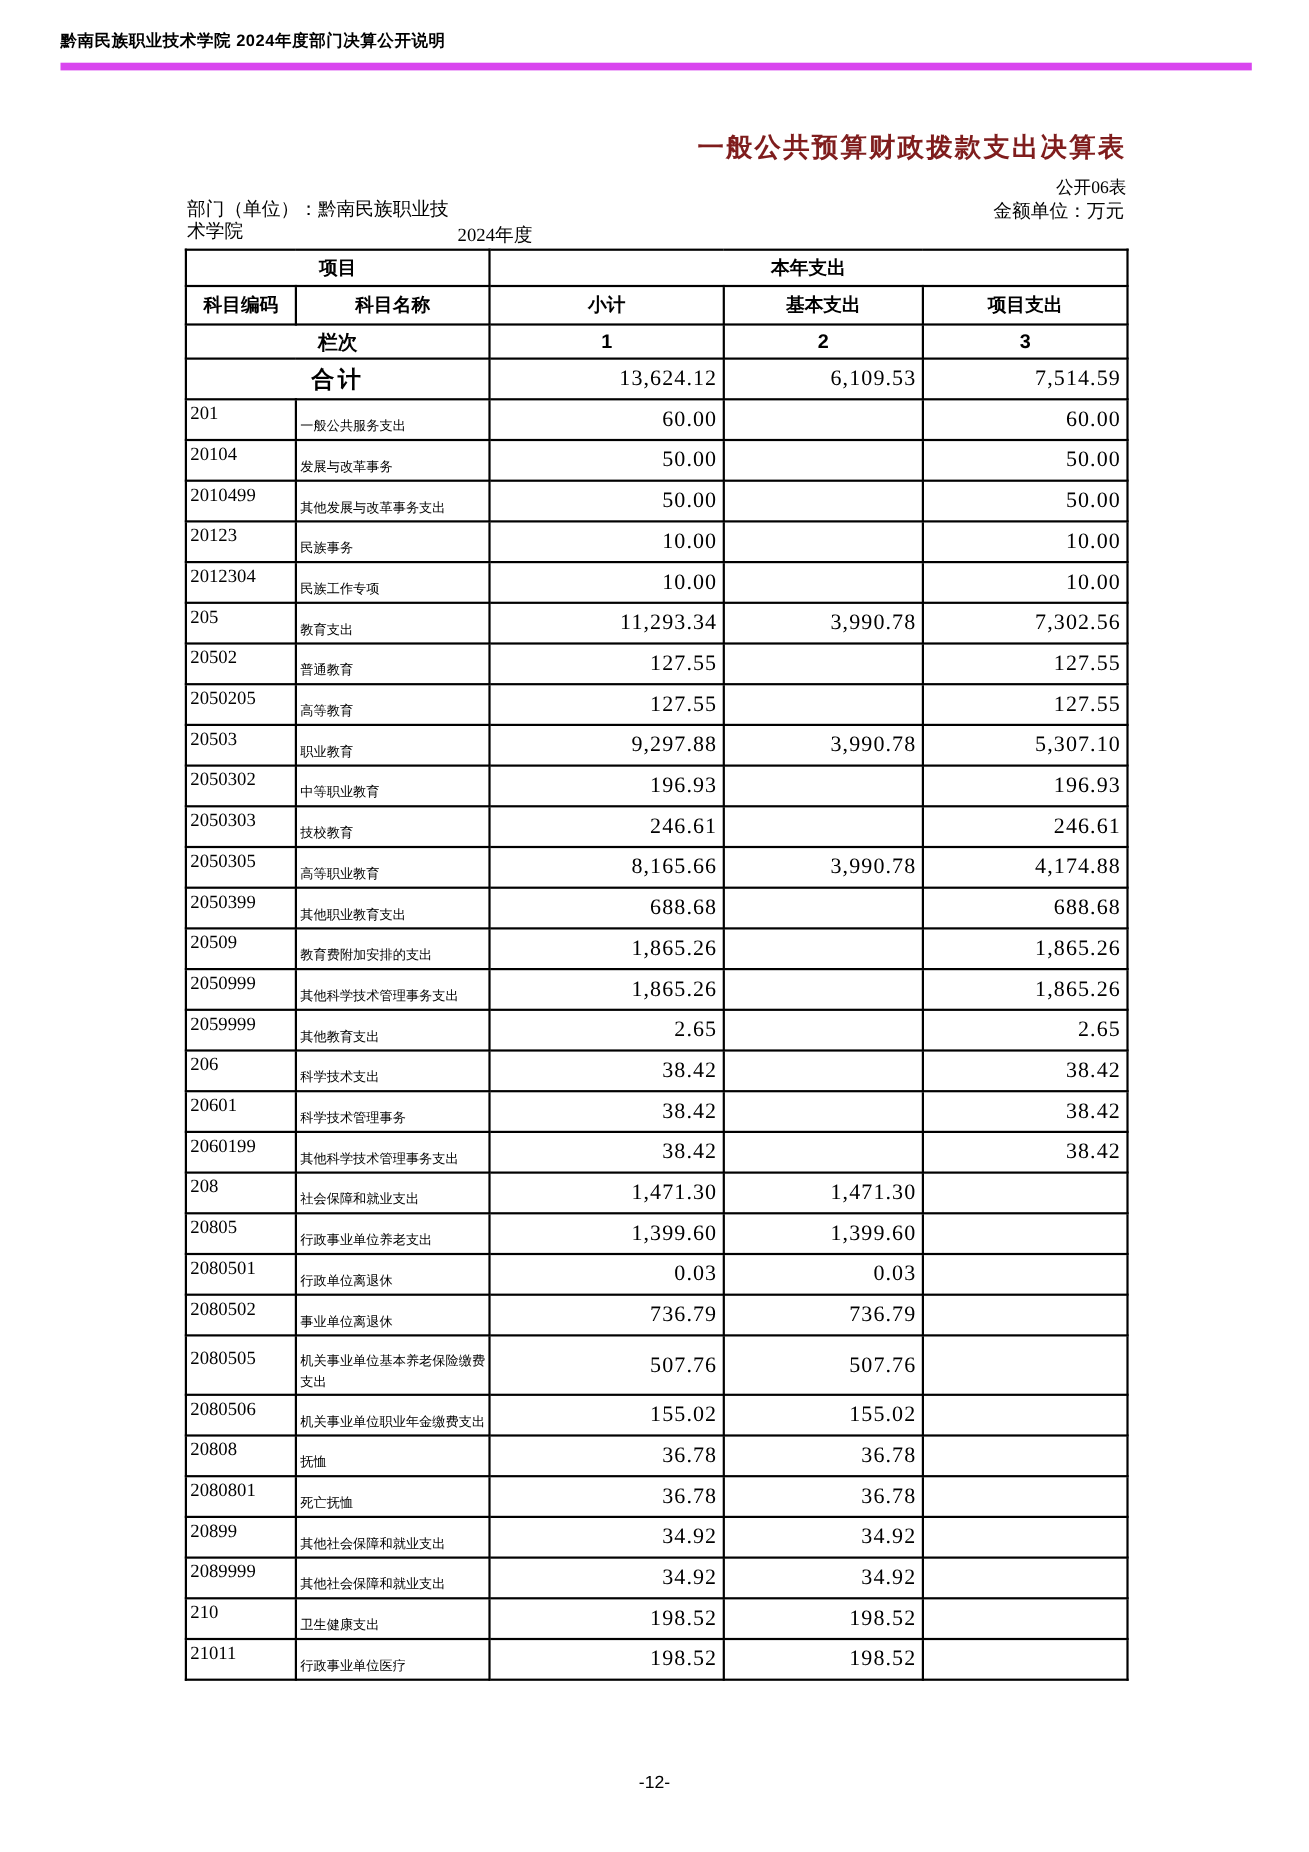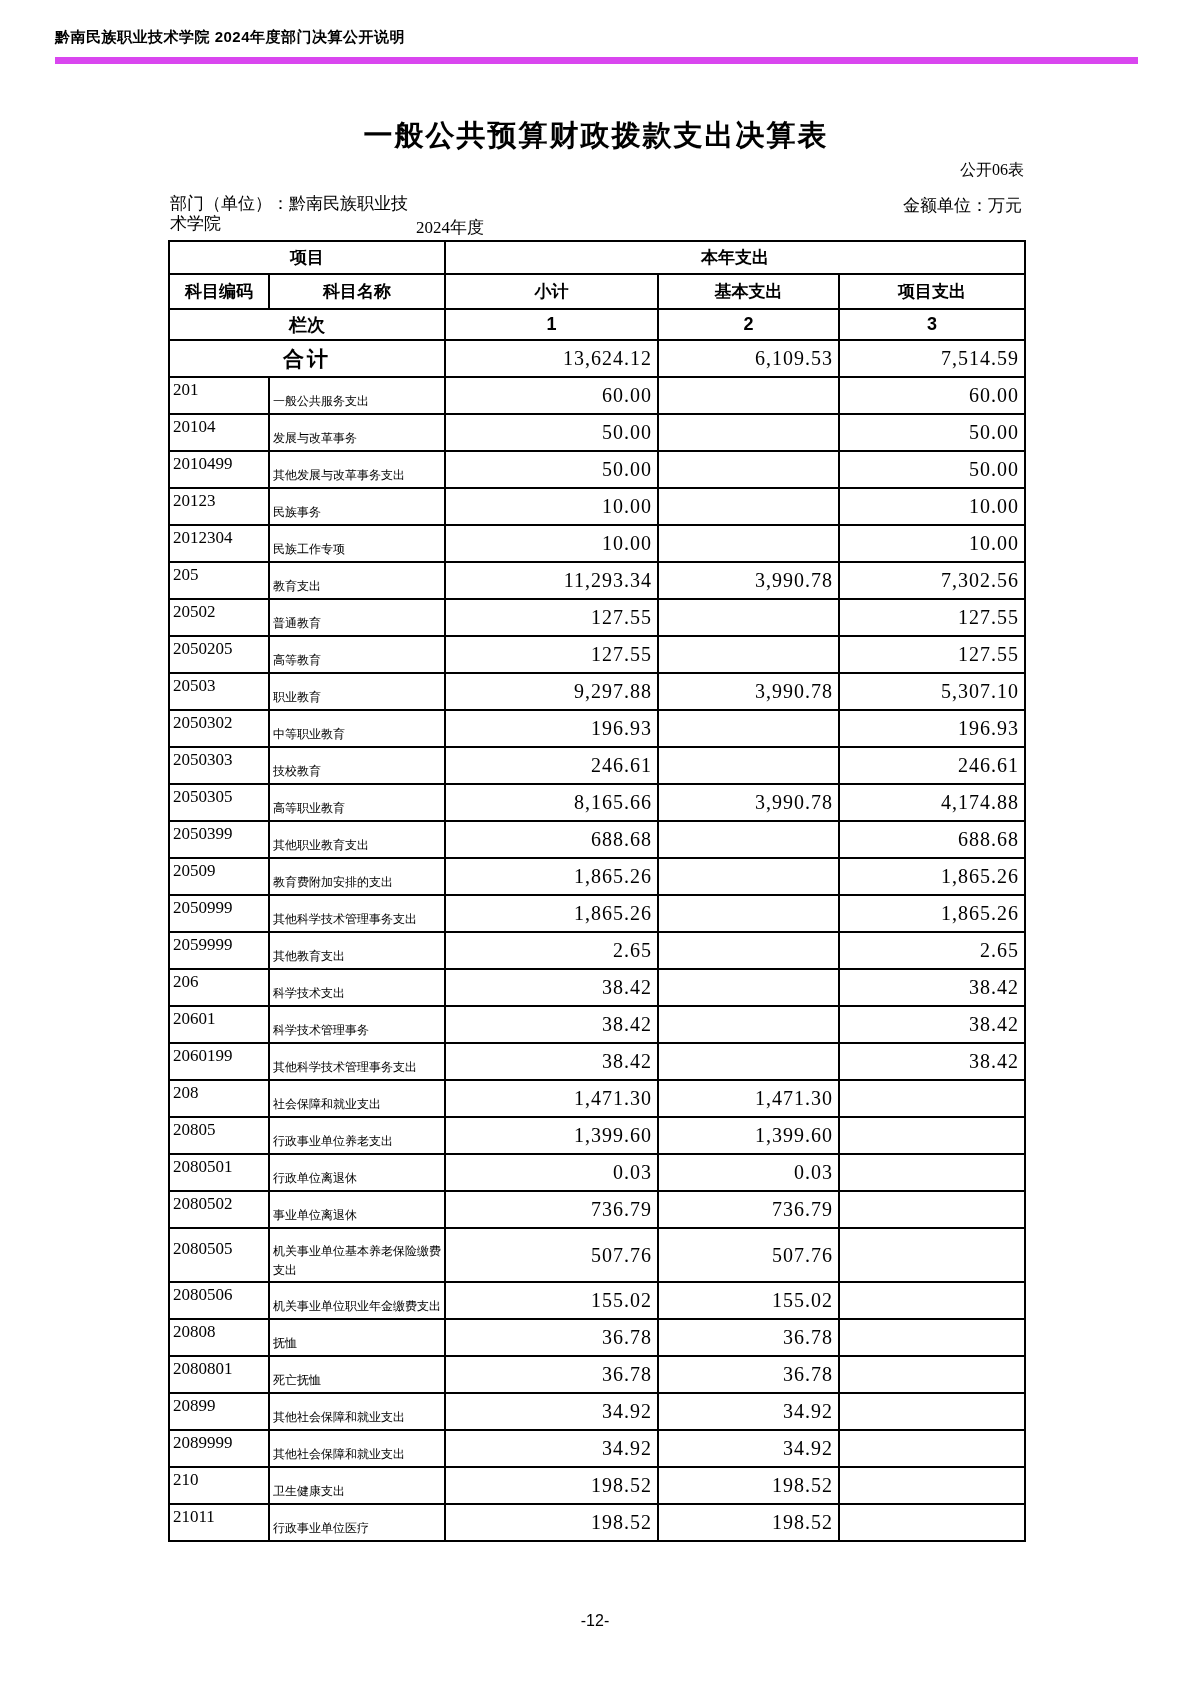--- a/index.html
+++ b/index.html
@@ -10,29 +10,29 @@
   }
   
   .page-header{
     position:absolute;left:55px;right:52px;top:28px;
     border-bottom:7px solid #d946ef;padding-bottom:10px;
     font-size:15px;font-weight:bold;letter-spacing:.5px;
   }
   
   .content{position:absolute;left:168px;top:118px;width:856px;}
   .doc-title{
-    text-align:center;font-family:"Liberation Serif","DejaVu Serif",serif;
-    font-size:29px;font-weight:bold;letter-spacing:2px;line-height:34px;color:#000000;
+    text-align:right;font-family:"Liberation Serif","DejaVu Serif",serif;
+    font-size:24px;font-weight:bold;letter-spacing:2px;line-height:34px;color:#7f1d1d;
   }
   .table-no{
     text-align:right;font-family:"Liberation Serif","DejaVu Serif",serif;
     font-size:16px;margin-top:8px;height:20px;
   }
   .meta{
-    position:relative;margin-top:14px;height:44px;
+    position:relative;height:44px;
     font-family:"Liberation Serif","DejaVu Serif",serif;font-size:17px;
   }
   .meta .dept{position:absolute;left:2px;top:0;width:250px;line-height:20px;}
   .meta .year{position:absolute;left:248px;bottom:0;line-height:20px;}
   .meta .unit{position:absolute;right:2px;top:2px;line-height:20px;}
   
   table{
     width:856px;border-collapse:collapse;table-layout:fixed;
     margin-top:2px;
   }

